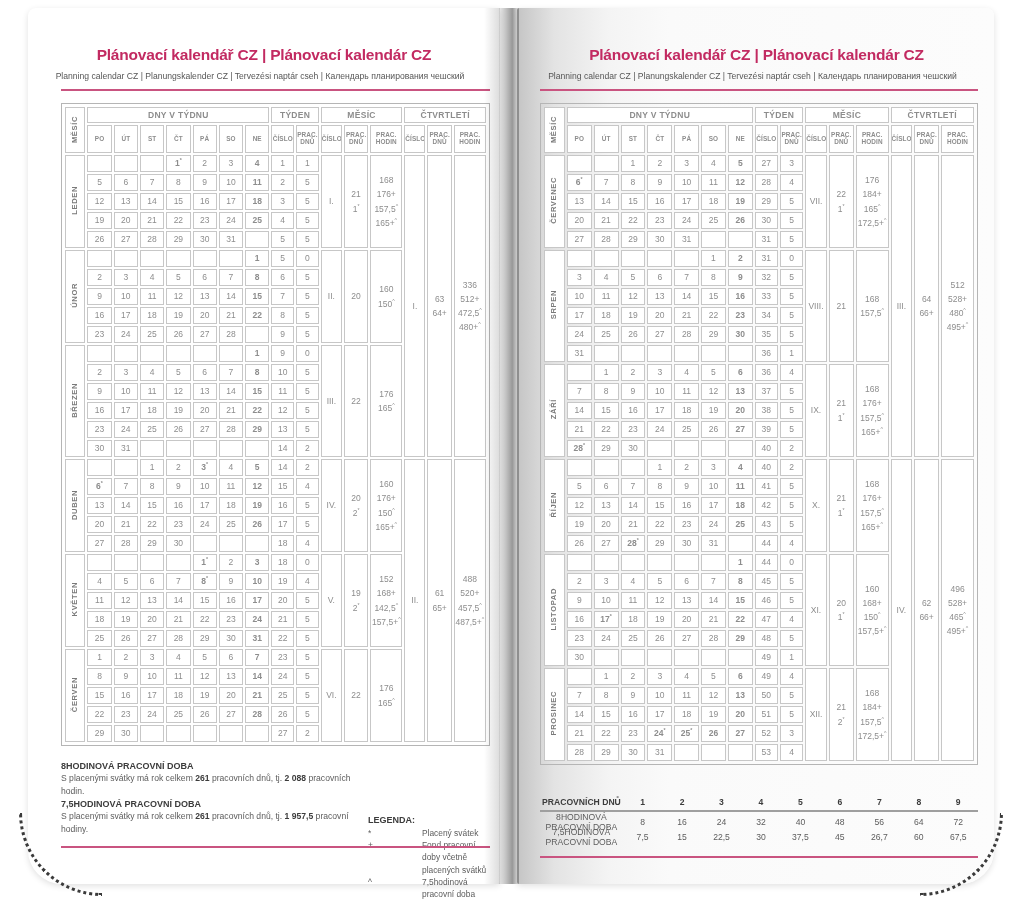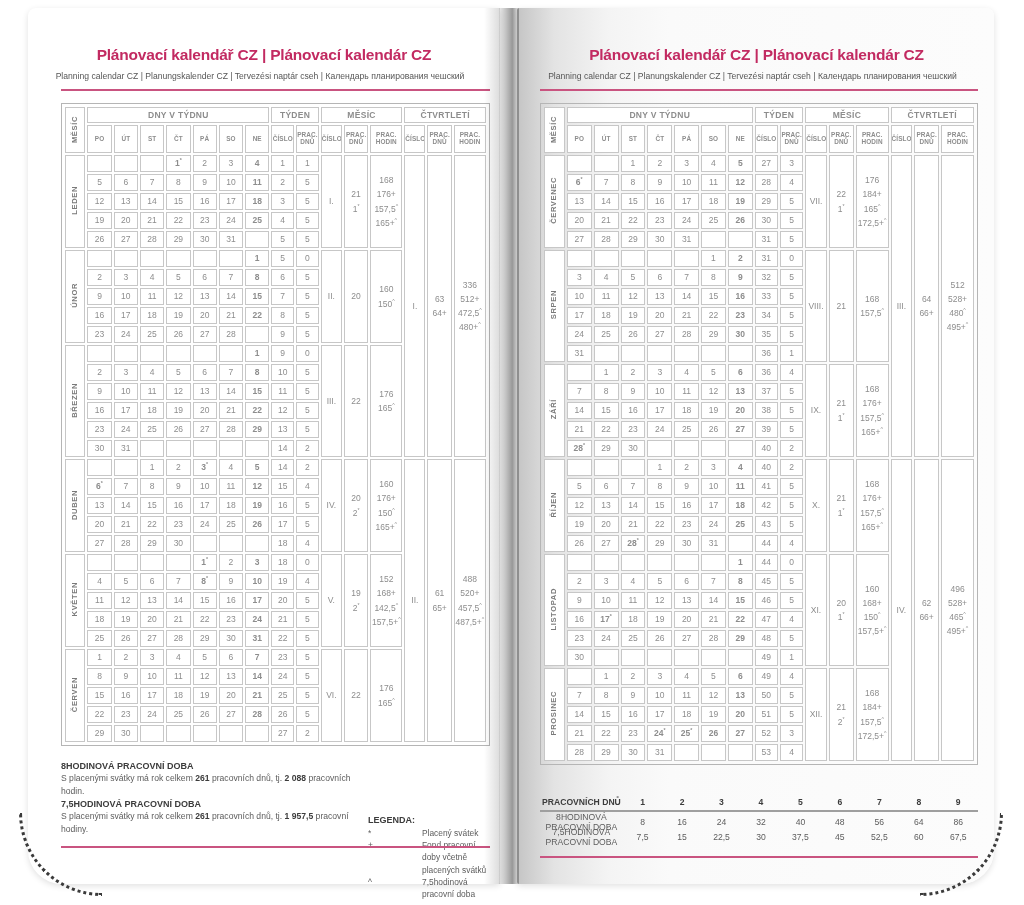--- a/index.html
+++ b/index.html
@@ -1137,31 +1137,31 @@
         <div class="fr-row">
           <div class="fr-label">8HODINOVÁ PRACOVNÍ DOBA</div>
           <div class="fr-val">8</div>
           <div class="fr-val">16</div>
           <div class="fr-val">24</div>
           <div class="fr-val">32</div>
           <div class="fr-val">40</div>
           <div class="fr-val">48</div>
           <div class="fr-val">56</div>
           <div class="fr-val">64</div>
-          <div class="fr-val">86</div>
+          <div class="fr-val">72</div>
         </div>
         <div class="fr-row">
           <div class="fr-label">7,5HODINOVÁ PRACOVNÍ DOBA</div>
           <div class="fr-val">7,5</div>
           <div class="fr-val">15</div>
           <div class="fr-val">22,5</div>
           <div class="fr-val">30</div>
           <div class="fr-val">37,5</div>
           <div class="fr-val">45</div>
-          <div class="fr-val">52,5</div>
+          <div class="fr-val">26,7</div>
           <div class="fr-val">60</div>
           <div class="fr-val">67,5</div>
         </div>
       </div>
     <div class="rule bottom"></div>
     <div class="perf pr"></div>
   </div>
 
 </div>
 

